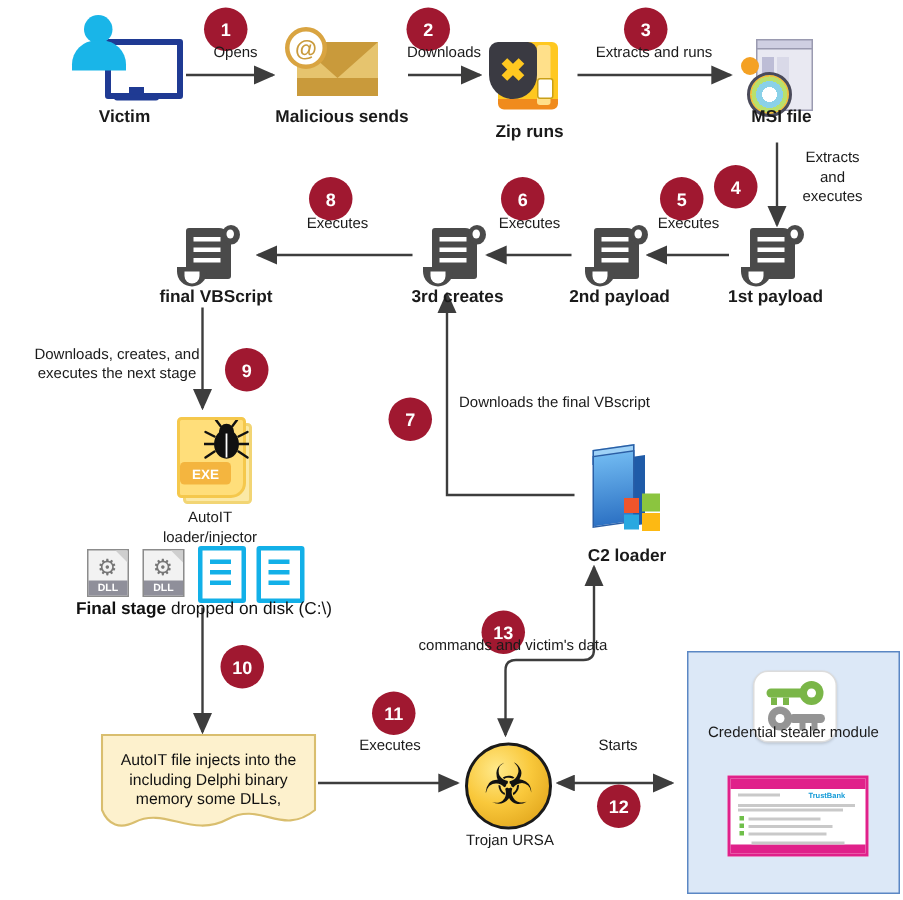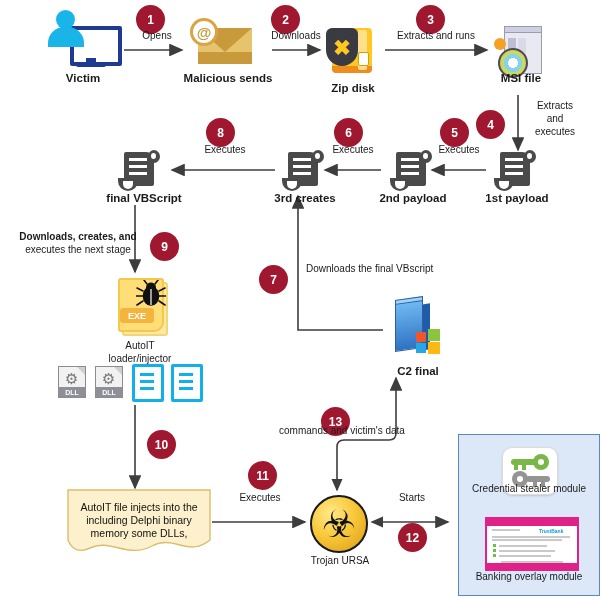--- a/index.html
+++ b/index.html
@@ -168,21 +168,21 @@
   <div class="lbl" style="left:128px;top:30px;width:58px;">Opens</div>
   <div class="lbl" style="left:258px;top:30px;width:76px;">Downloads</div>
   <div class="lbl" style="left:378px;top:30px;width:116px;">Extracts and runs</div>
   <div class="lbl" style="left:522px;top:100px;width:66px;">Extracts</div>
   <div class="lbl" style="left:522px;top:113px;width:66px;">and</div>
   <div class="lbl" style="left:522px;top:126px;width:66px;">executes</div>
   <div class="lbl" style="left:426px;top:144px;width:66px;">Executes</div>
   <div class="lbl" style="left:320px;top:144px;width:66px;">Executes</div>
   <div class="lbl" style="left:294px;top:263px;width:220px;text-align:left;margin-left:12px;">Downloads the final VBscript</div>
   <div class="lbl" style="left:192px;top:144px;width:66px;">Executes</div>
-  <div class="lbl" style="left:8px;top:231px;width:140px;font-weight:bold;">Downloads, creates, and</div>
+  <div class="lbl" style="left:8px;top:231px;width:140px;">Downloads, creates, and</div>
   <div class="lbl" style="left:8px;top:244px;width:140px;">executes the next stage</div>
   <div class="lbl" style="left:226px;top:492px;width:68px;">Executes</div>
   <div class="lbl" style="left:382px;top:492px;width:60px;">Starts</div>
   <div class="lbl" style="left:266px;top:425px;width:152px;">commands and victim's data</div>
 
   <div class="icon" style="left:48px;top:8px;width:70px;height:62px;">
     <div class="vic-mon"></div>
       <div class="vic-stand"></div>
       <div class="vic-base"></div>
     <div class="vic-head"></div>
@@ -200,21 +200,21 @@
 
   <div class="icon" style="left:322px;top:22px;width:60px;height:54px;">
     <div class="zip-body"></div>
       <div class="zip-bot"></div>
       <div class="zip-strip"></div>
       <div class="zip-pull"></div>
     <div class="zip-shield">
         <div class="zip-x">✖</div>
       </div>
   </div>
-  <div class="lbl b" style="left:318px;top:82px;width:70px;">Zip disk</div>
+  <div class="lbl b" style="left:318px;top:82px;width:70px;">Zip runs</div>
 
   <div class="icon" style="left:492px;top:26px;width:58px;height:52px;">
     <div class="msi-top"></div>
       <div class="msi-box"></div>
       <div class="msi-bar1"></div>
       <div class="msi-bar2"></div>
     <div class="msi-dot"></div>
       <div class="msi-cd"></div>
   </div>
   <div class="lbl b" style="left:488px;top:72px;width:66px;">MSI file</div>
@@ -298,20 +298,23 @@
   <div class="icon bdoc" style="left:132px;top:364px;">
     <div class="bdoc-l" style="top:6px;"></div>
       <div class="bdoc-l" style="top:13px;"></div>
       <div class="bdoc-l" style="top:20px;"></div>
   </div>
   <div class="icon bdoc" style="left:171px;top:364px;">
     <div class="bdoc-l" style="top:6px;"></div>
       <div class="bdoc-l" style="top:13px;"></div>
       <div class="bdoc-l" style="top:20px;"></div>
   </div>
+  <div style="position:absolute;left:36px;top:400px;width:200px;text-align:center;font-size:11.5px;">
+    <span style="font-weight:bold;">Final stage</span><span> dropped on disk (C:\)</span>
+  </div>
 
   <div style="position:absolute;left:66px;top:488px;width:146px;height:68px;">
     <svg viewBox="0 0 146 68" style="position:absolute;left:0;top:0;width:146px;height:68px;">
       <path d="M2,2 H144 V52 C122,70 108,46 86,58 C62,71 44,50 24,60 C14,65 6,62 2,52 Z" fill="#FDF1CD" stroke="#D9BE6E" stroke-width="1.4"></path>
     </svg>
     <div style="position:absolute;left:0;top:13px;width:146px;text-align:center;font-size:10.5px;line-height:13px;">
       <div>AutoIT file injects into the</div>
       <div>including Delphi binary</div>
       <div>memory some DLLs,</div>
     </div>
@@ -319,21 +322,21 @@
 
   <div class="icon" style="left:385px;top:298px;width:60px;height:60px;">
     <div class="srv-top"></div>
       <div class="srv-side"></div>
       <div class="srv"></div>
     <div class="win-tl" style="left:31px;top:34px;"></div>
     <div class="win-tr" style="left:43px;top:31px;"></div>
     <div class="win-bl" style="left:31px;top:45px;"></div>
     <div class="win-br" style="left:43px;top:44px;"></div>
   </div>
-  <div class="lbl b" style="left:378px;top:365px;width:80px;">C2 final</div>
+  <div class="lbl b" style="left:378px;top:365px;width:80px;">C2 loader</div>
 
   <div class="icon" style="left:310px;top:495px;width:58px;height:58px;">
     <div class="bio">
         <span>☣</span>
       </div>
   </div>
   <div class="lbl" style="left:296px;top:555px;width:88px;">Trojan URSA</div>
 
   <div class="panel" style="left:458px;top:434px;width:140px;height:160px;">
     <div class="keyicon" style="left:43px;top:12px;">
@@ -362,16 +365,15 @@
       <div class="bank-line" style="left:5px;top:17px;width:78px;"></div>
       <div class="bank-line" style="left:5px;top:20px;width:70px;"></div>
       <div class="bank-chk" style="left:6px;top:25px;"></div>
         <div class="bank-line" style="left:12px;top:26px;width:48px;"></div>
       <div class="bank-chk" style="left:6px;top:30px;"></div>
         <div class="bank-line" style="left:12px;top:31px;width:56px;"></div>
       <div class="bank-chk" style="left:6px;top:35px;"></div>
         <div class="bank-line" style="left:12px;top:36px;width:52px;"></div>
       <div class="bank-line" style="left:14px;top:42px;width:62px;"></div>
     </div>
-    <div class="lbl" style="left:-2px;top:136px;width:144px;">Banking overlay module</div>
   </div>
 
 </div>
 
 </body></html>

